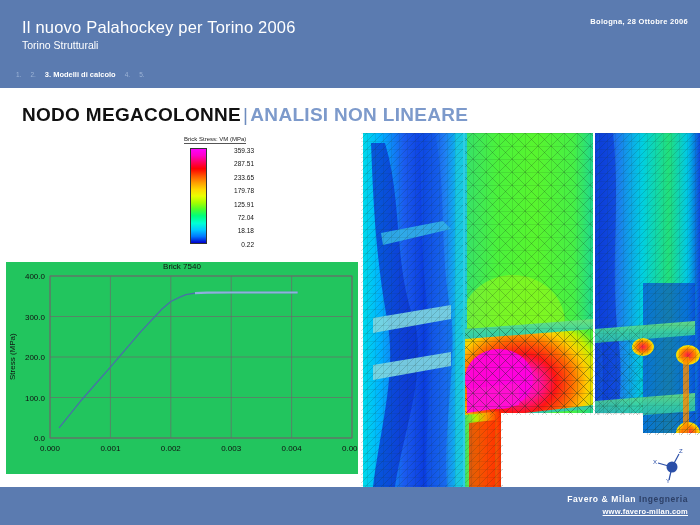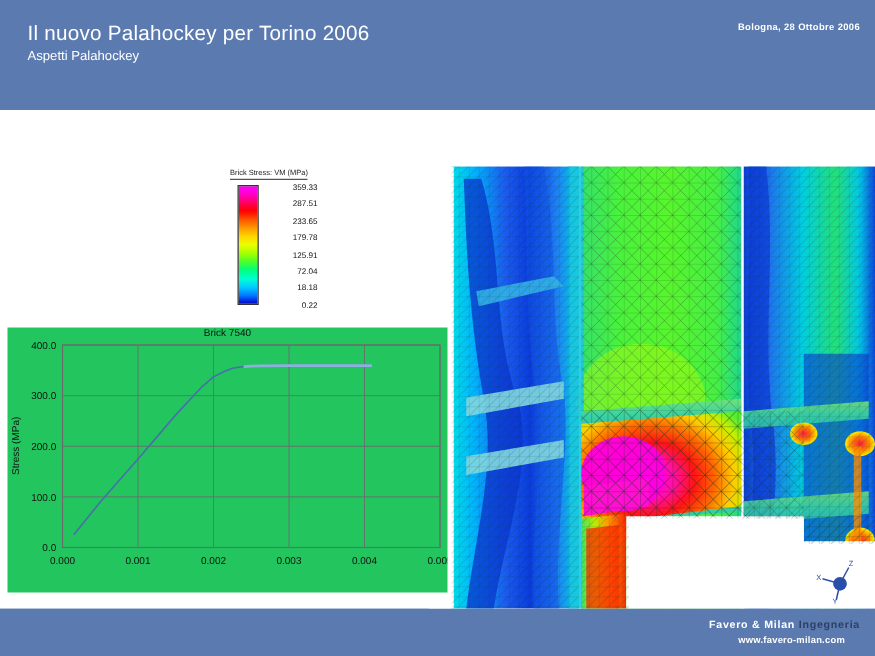--- a/index.html
+++ b/index.html
@@ -64,37 +64,47 @@
           transform:rotate(-90deg);transform-origin:0 0;white-space:nowrap;}
   .xlabel{position:absolute;left:0;top:198px;width:352px;text-align:center;
           font-size:8px;color:#111;}
 
   
   .footer{position:absolute;left:0;top:487px;width:700px;height:38px;background:#5b7bb0;}
   .foot-main{position:absolute;right:12px;top:7px;font-size:8.5px;font-weight:bold;
              white-space:nowrap;letter-spacing:.6px;}
   .foot-a{color:#ffffff;}
   .foot-b{color:#2c3f66;}
-  .foot-url{position:absolute;right:24px;top:20px;font-size:7.5px;font-weight:bold;
-            color:#ffffff;white-space:nowrap;letter-spacing:.2px;}
+  .foot-url{position:absolute;right:12px;top:20px;font-size:7.5px;font-weight:bold;
+            color:#ffffff;white-space:nowrap;letter-spacing:.2px;text-decoration:underline;}
 </style>
 </head>
 <body>
 
 <div class="slide">
 
   <div class="header">
     <div class="hdr-title">Il nuovo Palahockey per Torino 2006</div>
-    <div class="hdr-sub">Aspetti Palahockey</div>
+    <div class="hdr-sub">Torino Strutturali</div>
     <div class="hdr-date">Bologna, 28 Ottobre 2006</div>
 
+    <div class="navbar">
+      <span class="nav-num">1.</span>
+      <span class="nav-num">2.</span>
+      <span class="nav-cur">3. Modelli di calcolo</span>
+      <span class="nav-num">4.</span>
+      <span class="nav-num">5.</span>
+    </div>
   </div>
 
   <div class="body-white"></div>
 
+  <div class="page-title">
+    <span class="pt-dark">NODO MEGACOLONNE</span><span class="pt-sep">|</span><span class="pt-light">ANALISI NON LINEARE</span>
+  </div>
 
   <div class="fe-wrap">
     <svg class="fe-svg" width="357" height="354" viewBox="0 0 357 354">
       <defs>
 
         <linearGradient id="colLeft" x1="0" y1="0" x2="1" y2="0">
           <stop offset="0" stop-color="#00e0e8"></stop>
           <stop offset="0.18" stop-color="#00b4ff"></stop>
           <stop offset="0.42" stop-color="#1b5cf0"></stop>
           <stop offset="0.62" stop-color="#0a3ce0"></stop>

